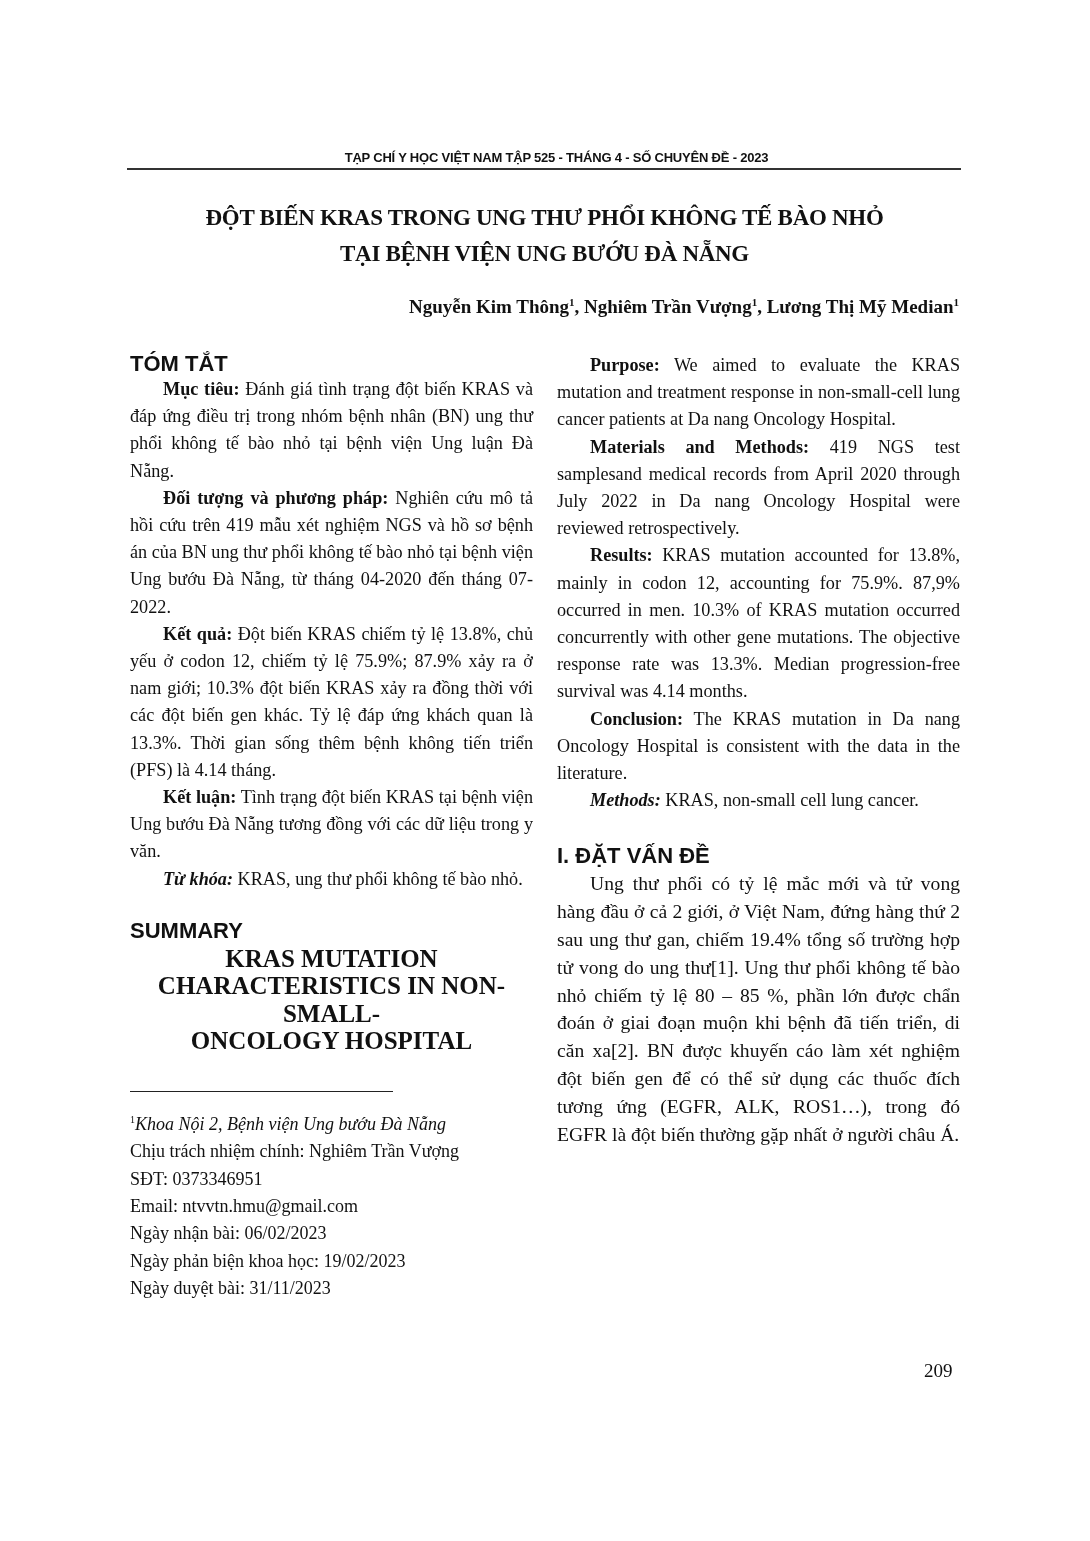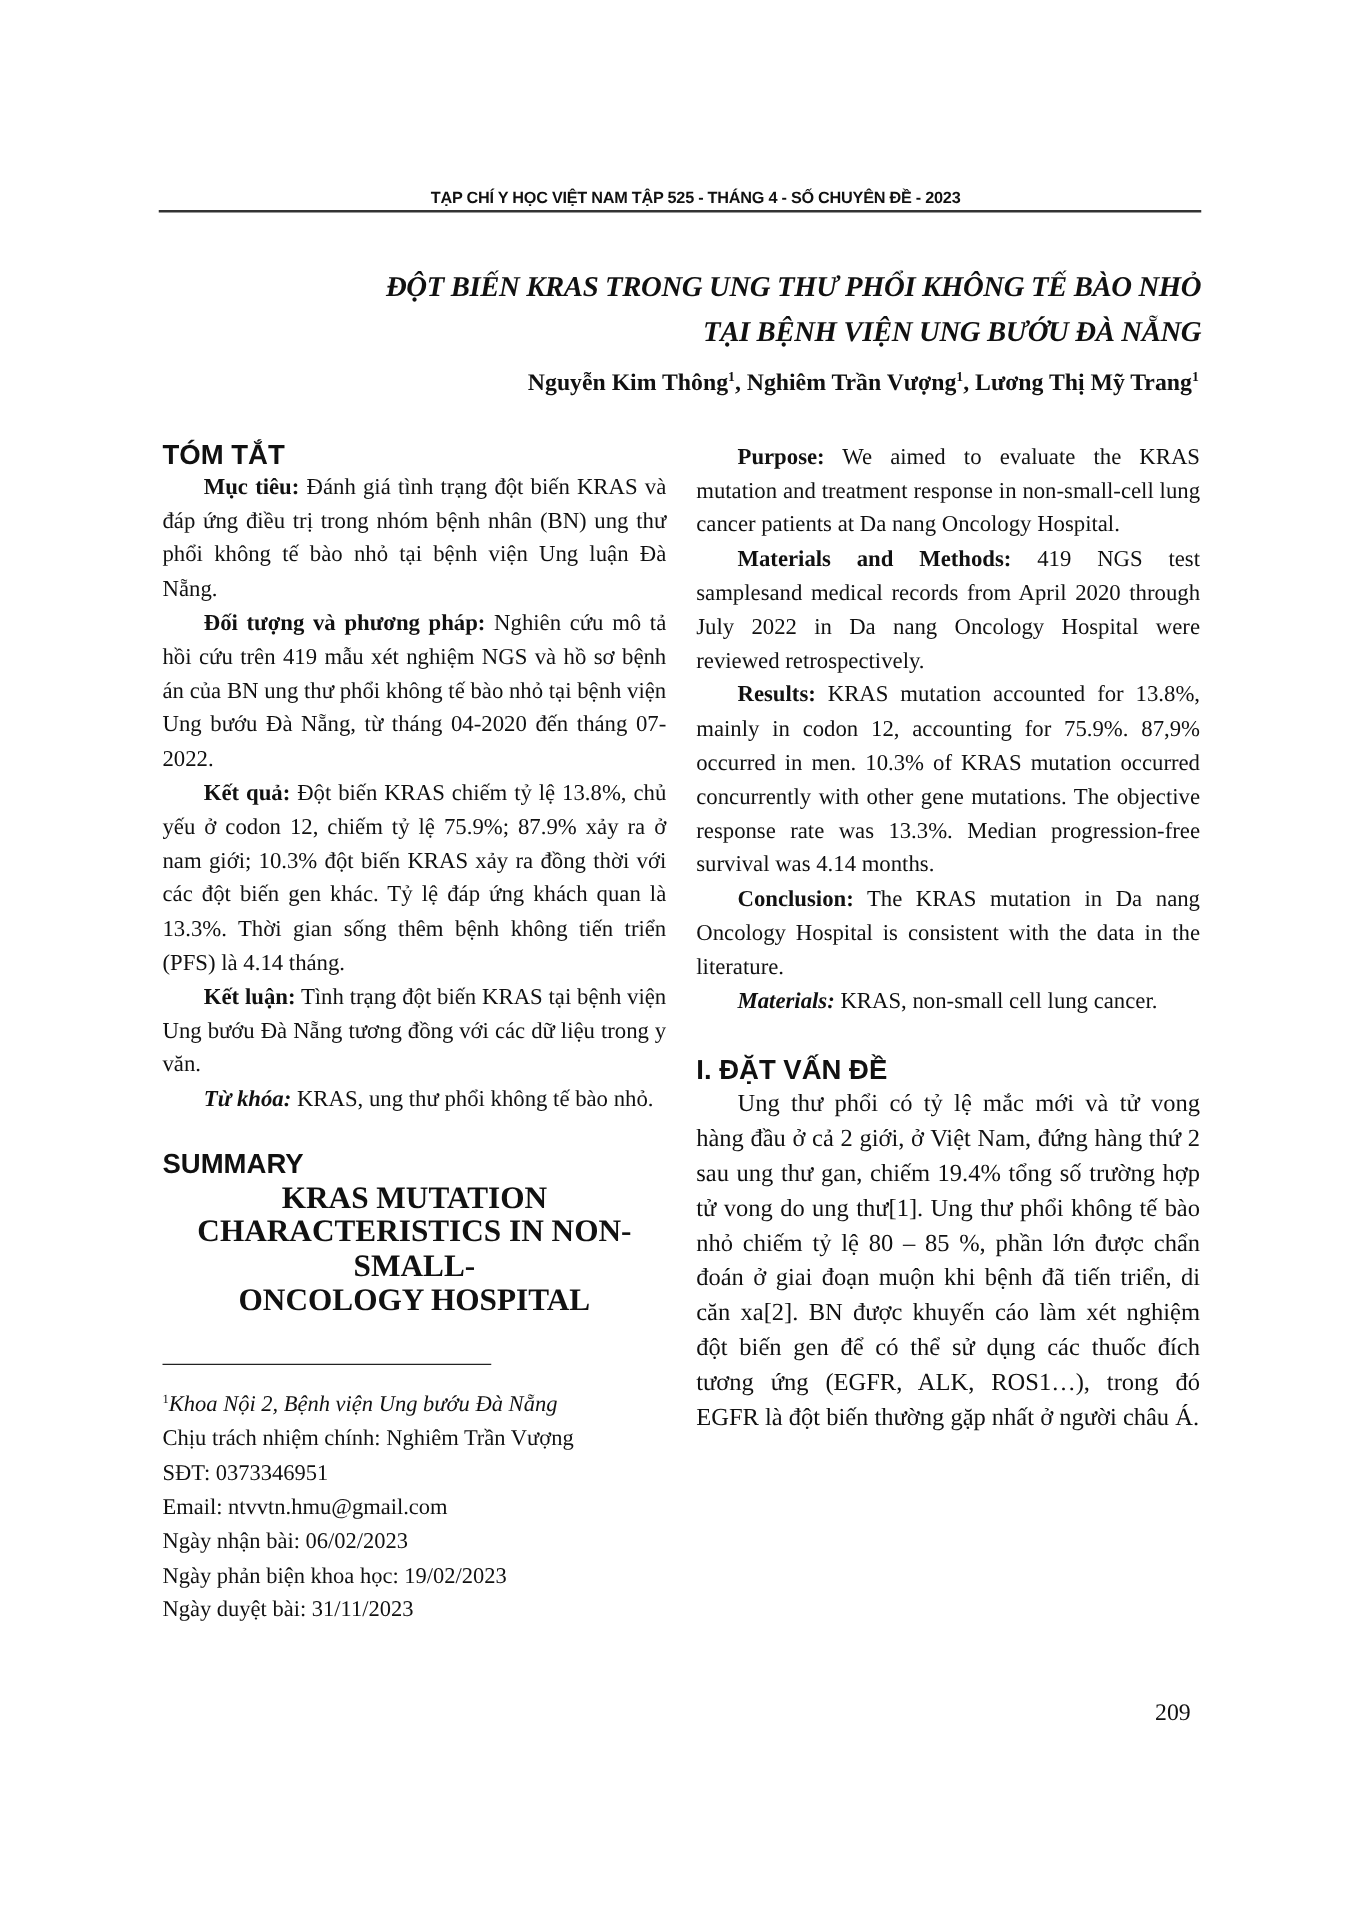--- a/index.html
+++ b/index.html
@@ -2,22 +2,22 @@
 <html><head>
 <meta charset="utf-8">
 <style>
   html, body { margin:0; padding:0; background:#ffffff; }
   body { width:1090px; height:1541px; position:relative; overflow:hidden; color:#111; }
 
   #running-header { position:absolute; left:140px; top:150px; width:833px; text-align:center;
     font-family:"Liberation Sans",sans-serif; font-weight:bold; font-size:13px; letter-spacing:-0.2px; }
   #header-rule { position:absolute; left:127px; top:168px; width:834px; height:2px; background:#333; }
 
-  #title { position:absolute; left:128px; top:212px; width:833px; text-align:right;
-    font-family:"Liberation Serif",serif; font-weight:bold; font-size:23px; line-height:36px; letter-spacing:-0.3px;font-style:italic; }
+  #title { position:absolute; left:128px; top:200px; width:833px; text-align:center;
+    font-family:"Liberation Serif",serif; font-weight:bold; font-size:23px; line-height:36px; letter-spacing:-0.3px; }
   #authors { position:absolute; right:131px; top:296px; text-align:right;
     font-family:"Liberation Serif",serif; font-weight:bold; font-size:19px; }
   #authors sup { font-size:11px; }
 
   .col { position:absolute; width:403px; font-family:"Liberation Serif",serif; font-size:18.2px; line-height:27.2px; text-align:justify; }
   #col-left { left:130px; top:352px; }
   #col-right { left:557px; top:352px; }
 
   .sec-head { font-family:"Liberation Sans","DejaVu Sans",sans-serif; font-weight:bold; font-size:22px; line-height:24px; }
   .para { margin:0; text-indent:33px; }
@@ -35,21 +35,21 @@
 
 <div id="running-header">TẠP CHÍ Y HỌC VIỆT NAM TẬP 525 - THÁNG  4 - SỐ CHUYÊN ĐỀ  - 2023</div>
 <div id="header-rule"></div>
 
 <div id="title">
   <div>ĐỘT BIẾN KRAS TRONG UNG THƯ PHỔI KHÔNG TẾ BÀO NHỎ</div>
   <div>TẠI BỆNH VIỆN UNG BƯỚU ĐÀ NẴNG</div>
 </div>
 
 <div id="authors">
-  <span>Nguyễn Kim Thông</span><sup>1</sup><span>, </span><span>Nghiêm Trần Vượng</span><sup>1</sup><span>, </span><span>Lương Thị Mỹ Trang</span><sup>1</sup>
+  <span>Nguyễn Kim Thông</span><sup>1</sup><span>, </span><span>Nghiêm Trần Vượng</span><sup>1</sup><span>, </span><span>Lương Thị Mỹ Median</span><sup>1</sup>
 </div>
 
 <div id="col-left" class="col">
   <div class="sec-head">TÓM TẮT</div>
   <p class="para"><b>Mục tiêu:</b><span> Đánh giá tình trạng đột biến KRAS  và đáp ứng điều trị trong nhóm bệnh nhân (BN) ung thư phổi không tế bào nhỏ tại bệnh viện Ung luận Đà Nẵng.</span></p>
   <p class="para"><b>Đối tượng và phương pháp:</b><span> Nghiên cứu mô tả hồi cứu trên 419 mẫu xét nghiệm NGS và hồ sơ bệnh án của BN ung thư phổi không tế bào nhỏ tại bệnh viện Ung bướu Đà Nẵng, từ tháng 04-2020 đến tháng 07-2022.</span></p>
   <p class="para"><b>Kết quả:</b><span> Đột biến KRAS chiếm tỷ lệ 13.8%, chủ yếu ở codon 12, chiếm tỷ lệ 75.9%; 87.9% xảy ra ở nam giới; 10.3% đột biến KRAS xảy ra đồng thời với các đột biến gen khác. Tỷ lệ đáp ứng khách quan là 13.3%. Thời gian sống thêm bệnh không tiến triển (PFS) là 4.14 tháng.</span></p>
   <p class="para"><b>Kết luận:</b><span> Tình trạng đột biến KRAS tại bệnh viện Ung bướu Đà Nẵng tương đồng với các dữ liệu trong y văn.</span></p>
   <p class="para"><b><i>Từ khóa:</i></b><span> KRAS, ung thư phổi không tế bào nhỏ.</span></p>
 
@@ -68,19 +68,19 @@
   <p class="fn">Ngày nhận bài: 06/02/2023</p>
   <p class="fn">Ngày phản biện khoa học: 19/02/2023</p>
   <p class="fn">Ngày duyệt bài: 31/11/2023</p>
 </div>
 
 <div id="col-right" class="col">
   <p class="para"><b>Purpose:</b><span> We aimed to evaluate the KRAS mutation and treatment response in  non-small-cell lung cancer patients at Da nang Oncology Hospital.</span></p>
   <p class="para"><b>Materials and Methods:</b><span> 419 NGS test samplesand medical records from April 2020 through July 2022 in Da nang Oncology Hospital were reviewed retrospectively.</span></p>
   <p class="para"><b>Results:</b><span> KRAS mutation accounted for 13.8%, mainly in codon 12, accounting for 75.9%. 87,9% occurred in men. 10.3% of  KRAS mutation occurred concurrently with other gene mutations. The objective response rate was 13.3%. Median progression-free survival was 4.14 months.</span></p>
   <p class="para"><b>Conclusion:</b><span> The KRAS mutation in Da nang Oncology Hospital is consistent with the data in the literature.</span></p>
-  <p class="para"><b><i>Materials:</i></b><span> KRAS, non-small cell lung cancer.</span></p>
+  <p class="para"><b><i>Methods:</i></b><span> KRAS, non-small cell lung cancer.</span></p>
 
   <div class="sec-head" style="margin-top:30px; margin-bottom:2px;">I. ĐẶT VẤN ĐỀ</div>
   <p class="para" style="font-size:19.6px; line-height:27.8px;">Ung thư phổi có tỷ lệ mắc mới và tử vong hàng đầu ở cả 2 giới, ở Việt Nam, đứng hàng thứ 2 sau ung thư gan, chiếm 19.4% tổng số trường hợp tử vong do ung thư[1]. Ung thư phổi không tế bào nhỏ chiếm tỷ lệ 80 – 85 %, phần lớn được chẩn đoán ở giai đoạn muộn khi bệnh đã tiến triển, di căn xa[2]. BN được khuyến cáo làm xét nghiệm đột biến gen để có thể sử dụng các thuốc đích tương ứng (EGFR, ALK, ROS1…), trong đó EGFR là đột biến thường gặp nhất ở người châu Á.</p>
 </div>
 
 <div id="page-number">209</div>
 
 </body></html>

